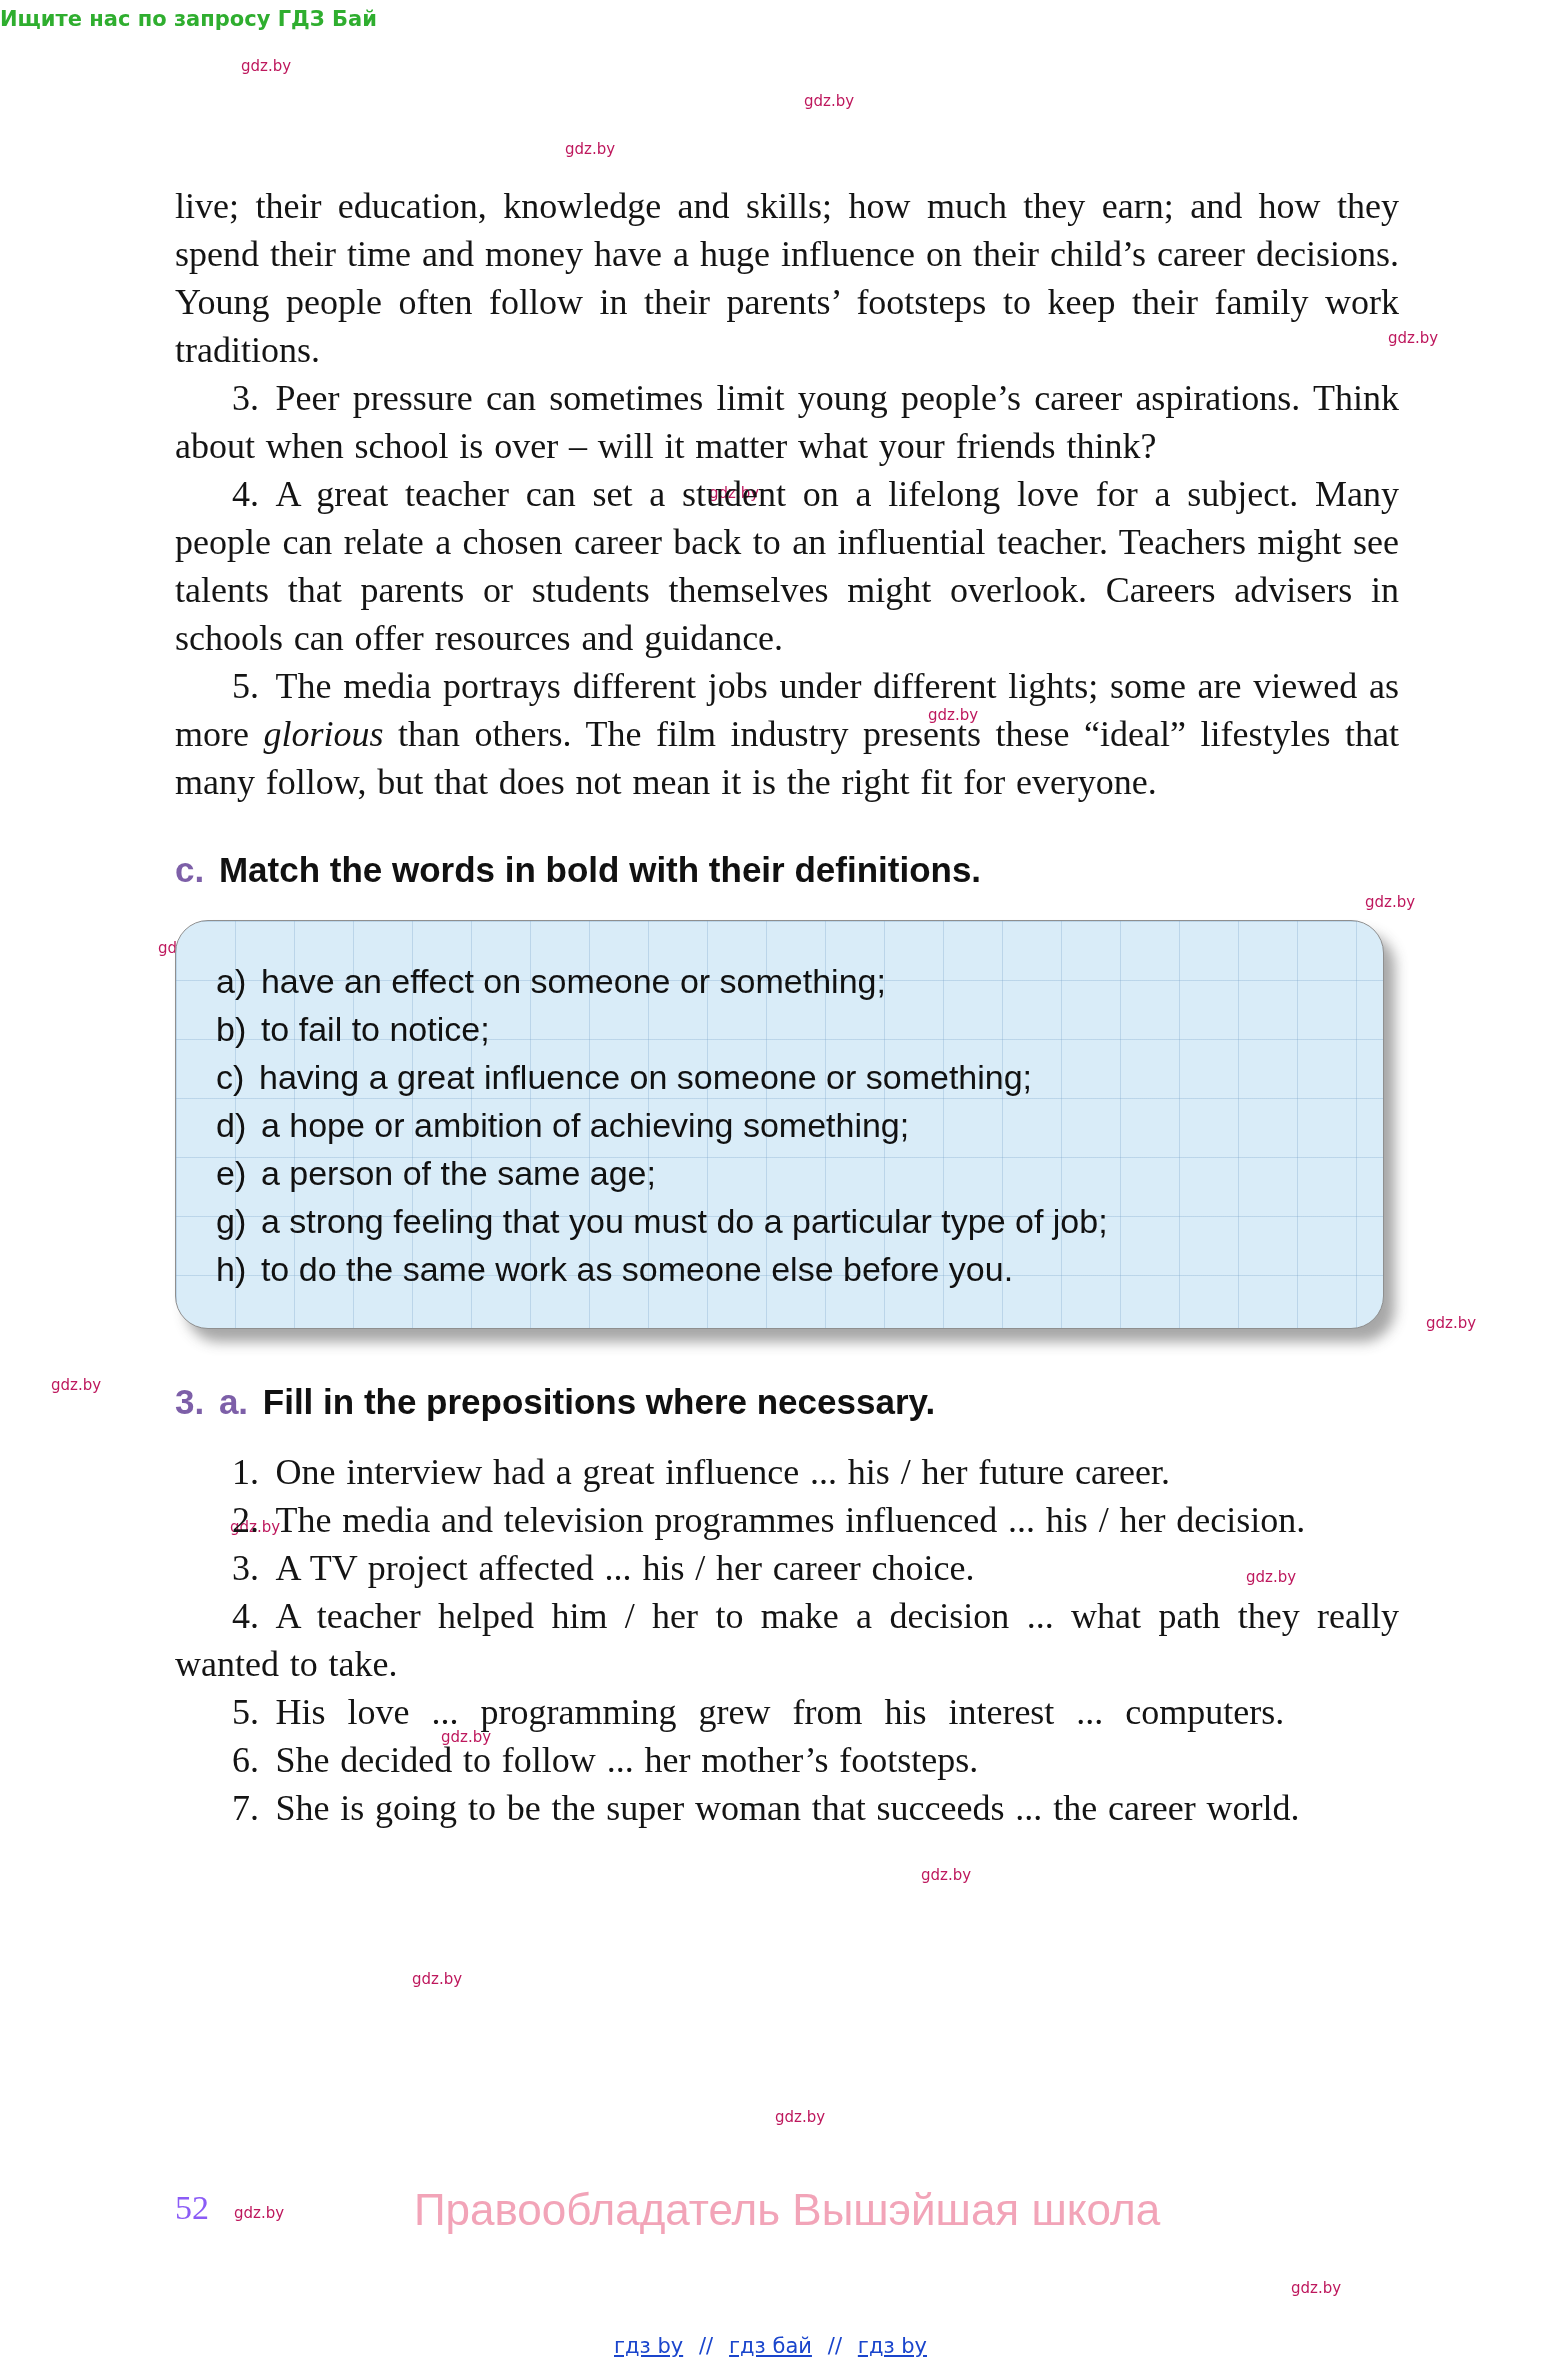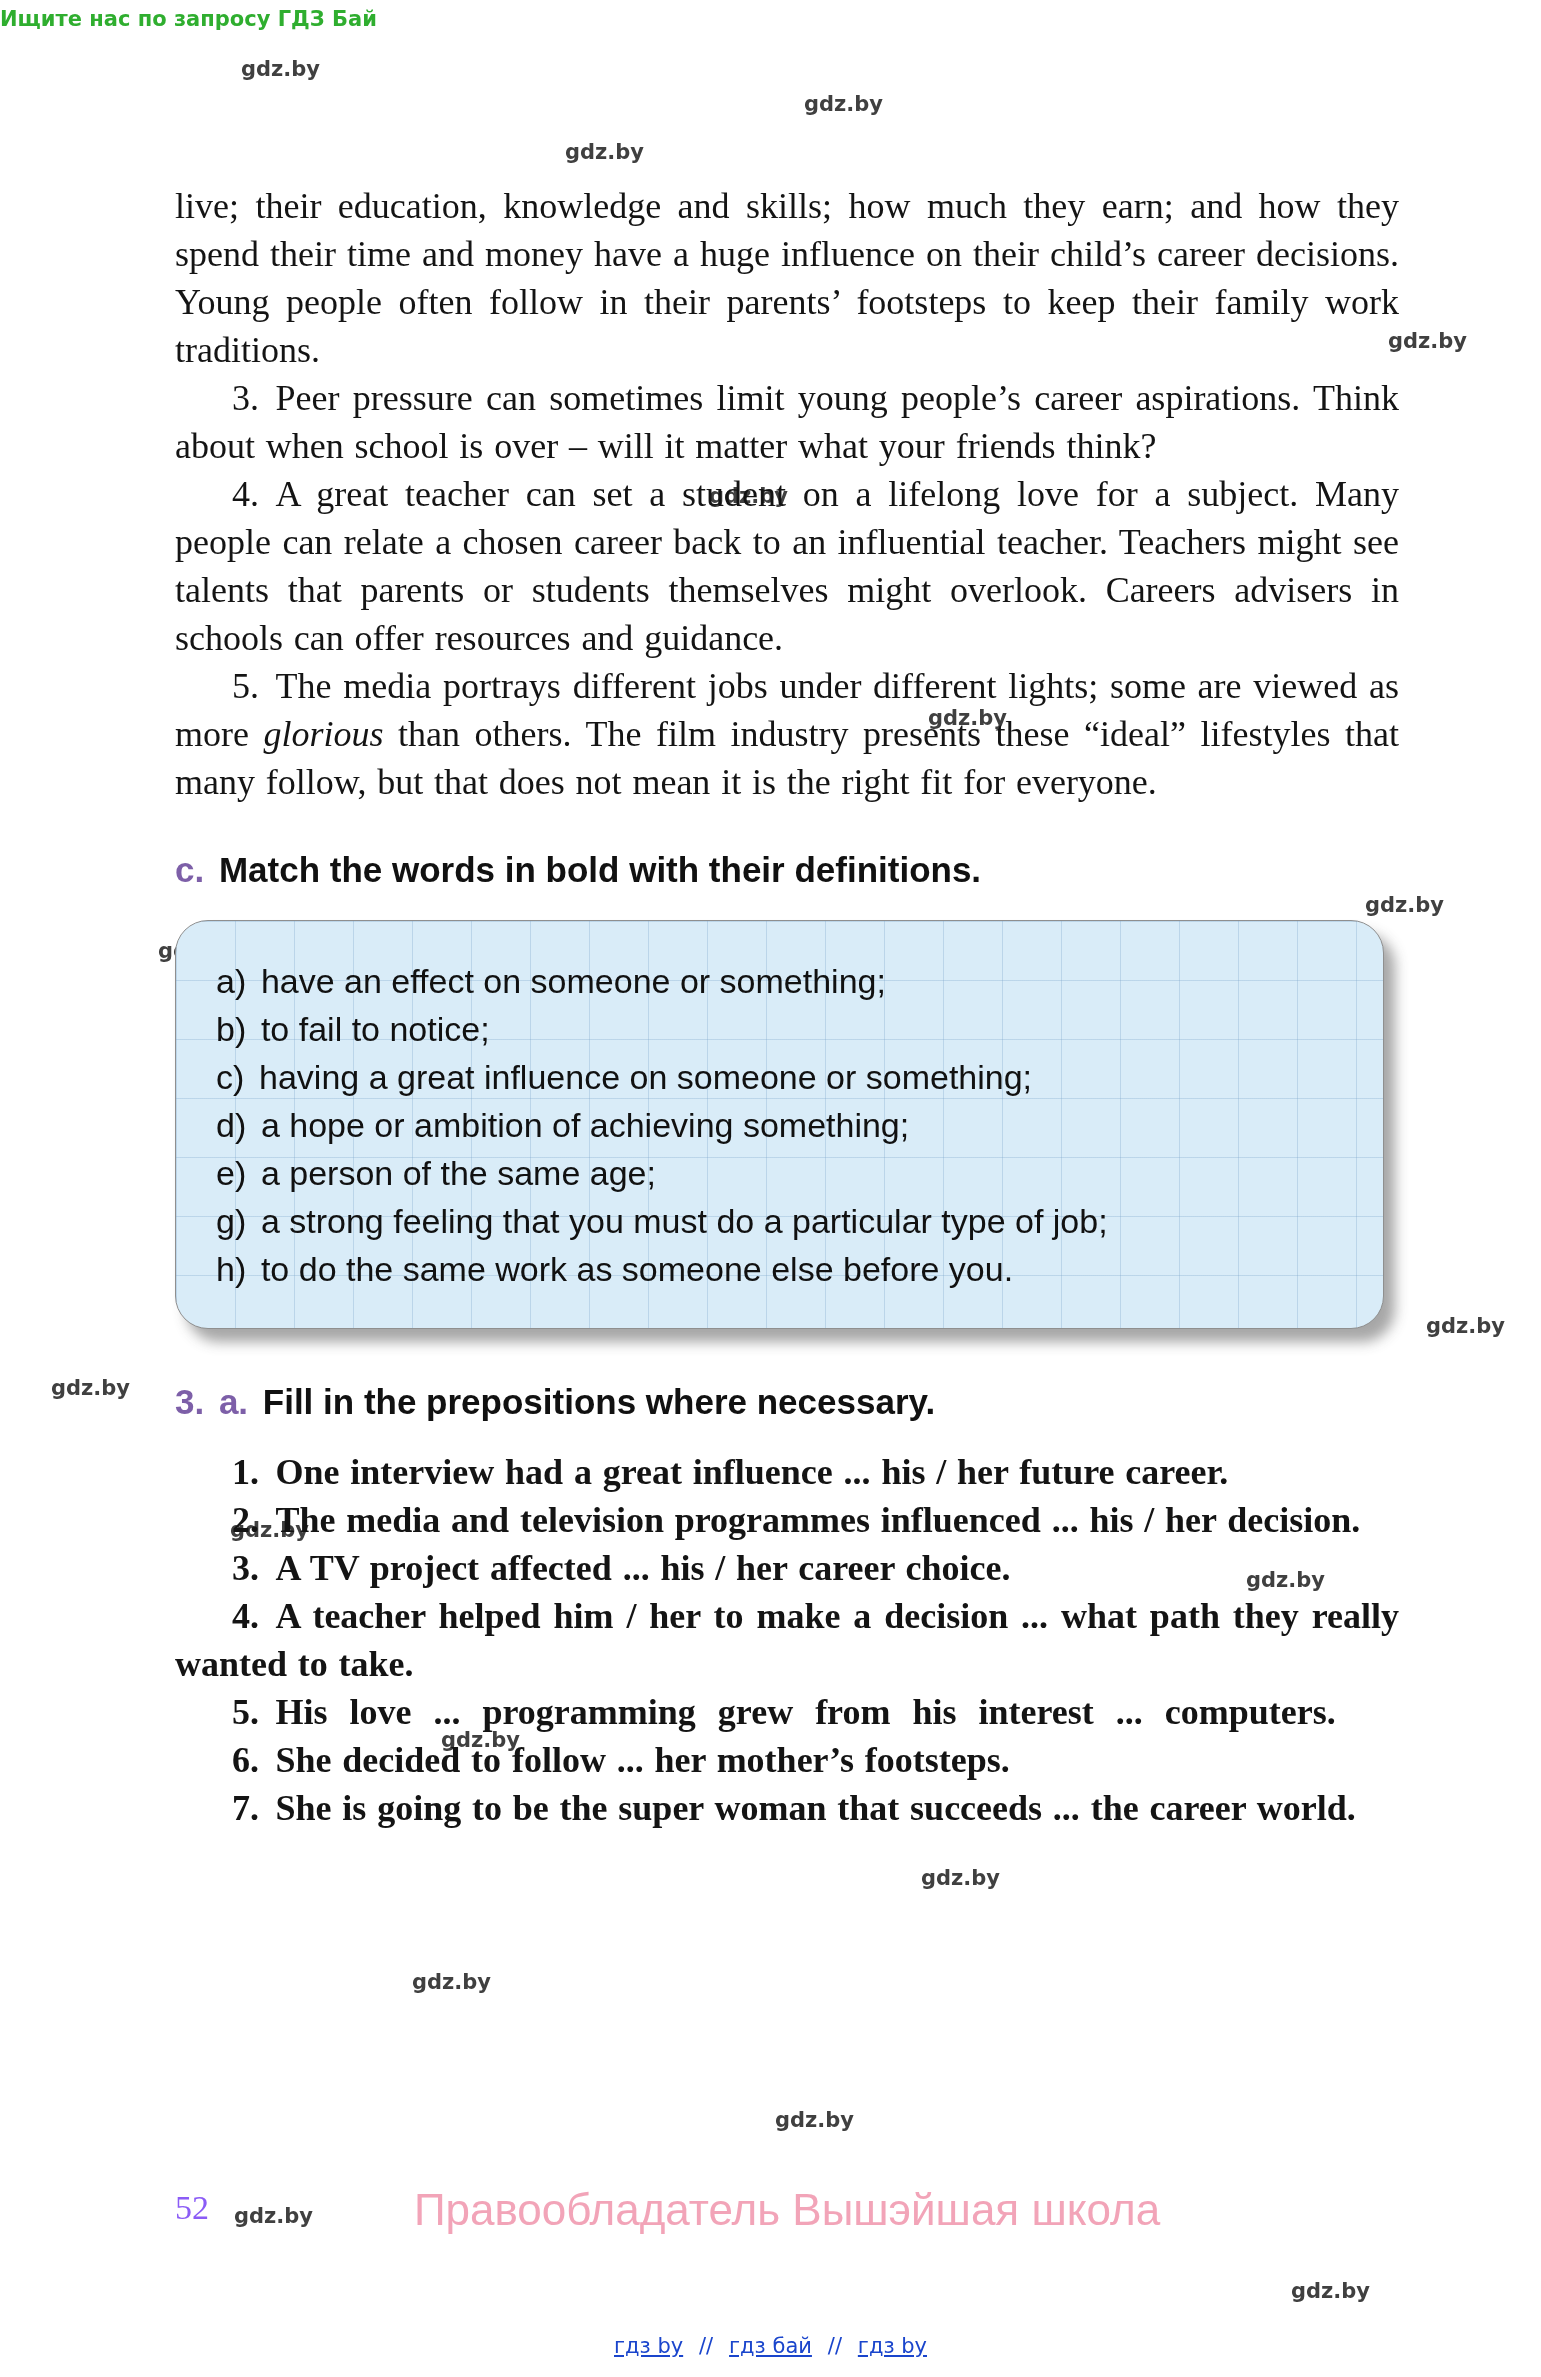--- a/index.html
+++ b/index.html
@@ -3,21 +3,21 @@
 <meta charset="utf-8">
 <style>
   html,body{margin:0;padding:0;}
   body{
     width:1541px;height:2377px;position:relative;background:#ffffff;
     font-family:"Liberation Serif", serif;color:#141414;overflow:hidden;
   }
   
   .wm{
     position:absolute;font-family:"DejaVu Sans", sans-serif;
-    font-size:21px;color:#404040;white-space:nowrap;font-weight:bold;
+    font-size:15px;color:#be185d;white-space:nowrap;
   }
   .header-wm{
     position:absolute;top:7.4px;left:0;right:0;text-align:left;
     font-family:"DejaVu Sans", sans-serif;font-size:21px;font-weight:bold;
     color:#2fae2f;
   }
   
   .content{position:absolute;left:175px;top:182px;width:1224px;}
   .serif{font-size:36px;line-height:48px;margin:0;word-spacing:1.8px;}
   .just{text-align:justify;}
@@ -41,21 +41,21 @@
       linear-gradient(to bottom, rgba(120,160,200,0.30) 0.9px, transparent 0.9px);
     background-size:59px 59px;
     padding:36px 33px 35px 40px;
     box-shadow:11px 13px 13px rgba(60,60,60,0.45);
     font-family:"Liberation Sans", sans-serif;font-size:34px;line-height:48px;color:#111;
   }
   .def-item{margin:0;}
   .dletter{margin-right:14.7px;}
   .task3{margin-top:51px;}
   .exercises{margin-top:24px;}
-  .exercises p{margin:0;font-weight:bold;}
+  .exercises p{margin:0;}
   .ex-wide{word-spacing:13px;}
   
   .book-footer{position:absolute;top:2185px;left:175px;width:1224px;text-align:center;}
   .pageno{position:absolute;left:0;top:3.7px;font-size:34px;color:#8b5cf6;}
   .publisher{
     font-family:"Liberation Sans", sans-serif;font-size:44px;color:#f2a4b8;
   }
   .site-links{
     position:absolute;top:2334px;left:0;right:0;text-align:center;
     font-family:"DejaVu Sans", sans-serif;font-size:21px;color:#1a45cc;

